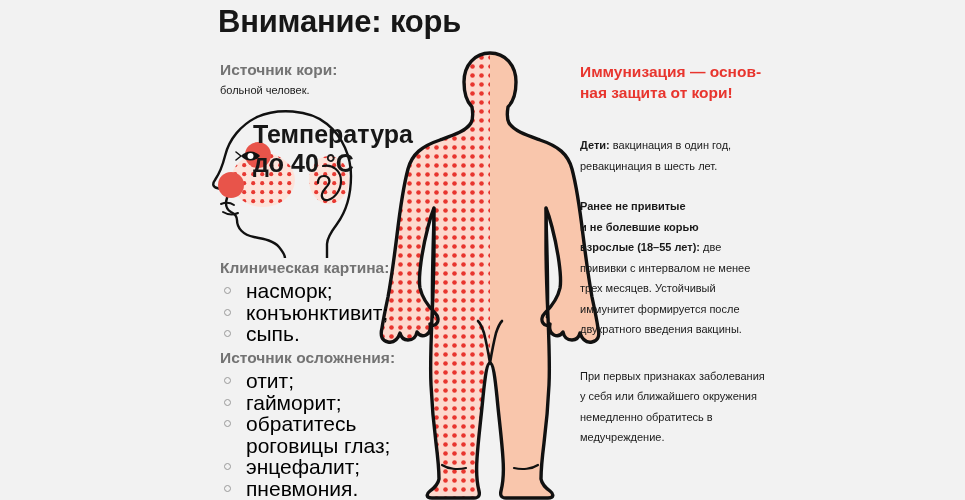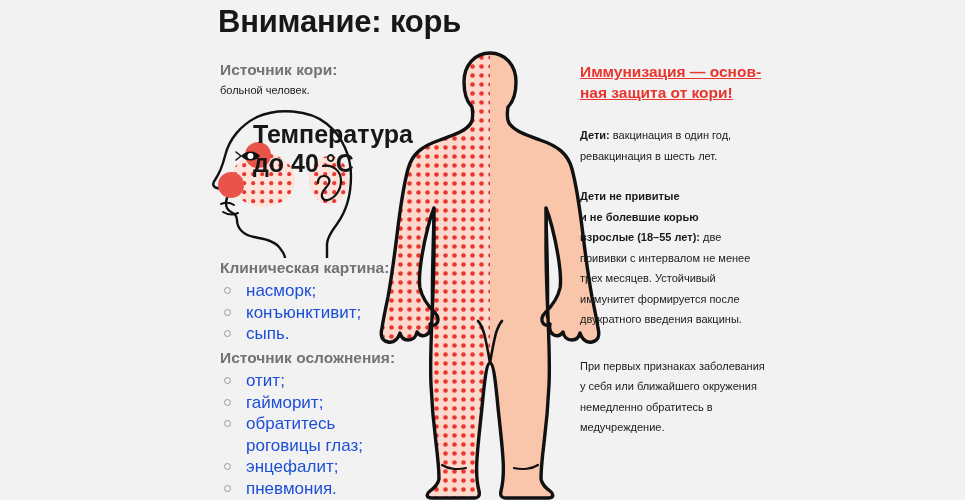--- a/index.html
+++ b/index.html
@@ -53,23 +53,23 @@
     color: #1a1a1a;
   }
   .bullet-list {
     list-style: none;
     margin: 2px 0 0 0;
     padding: 0;
   }
   .bullet-list li {
     position: relative;
     padding-left: 26px;
-    font-size: 17px;
+    font-size: 21px;
     line-height: 21.5px;
-    color: #1d4ed8;
+    color: #000000;
   }
   .bullet-list li .dotmark {
     position: absolute;
     left: 4px;
     top: 7px;
     width: 7px;
     height: 7px;
     border: 1.4px solid #9a9a9a;
     border-radius: 50%;
     box-sizing: border-box;
@@ -98,22 +98,21 @@
     position: absolute;
     left: 580px;
     top: 62px;
     width: 185px;
   }
   .red-hdr {
     color: #e8352e;
     font-weight: bold;
     font-size: 15.5px;
     line-height: 20.5px;
-    margin-bottom: 22px;
-    text-decoration: underline;
+    margin-bottom: 32px;
   }
   .para {
     font-size: 11px;
     line-height: 20.5px;
     color: #1a1a1a;
     margin-bottom: 20px;
   }
   .para b { font-weight: bold; }
   .para.tight { margin-bottom: 0; }
   .spacer-para { margin-top: 26px; }
@@ -328,18 +327,18 @@
   </div>
 
   <div class="right-col">
     <div class="red-hdr">
       <div>Иммунизация — основ-</div>
       <div>ная защита от кори!</div>
     </div>
 
     <div class="para"><b>Дети:</b><span> вакцинация в один год, ревакцинация в шесть лет.</span></div>
 
-    <div class="para"><b>Дети не привитые</b><br><b>и не болевшие корью</b><br><b>взрослые (18–55 лет):</b> <span>две прививки с интервалом не менее трех месяцев. Устойчивый иммунитет формируется после двукратного введения вакцины.</span></div>
+    <div class="para"><b>Ранее не привитые</b><br><b>и не болевшие корью</b><br><b>взрослые (18–55 лет):</b> <span>две прививки с интервалом не менее трех месяцев. Устойчивый иммунитет формируется после двукратного введения вакцины.</span></div>
 
     <div class="para tight spacer-para">При первых признаках заболевания у себя или ближайшего окружения немедленно обратитесь в медучреждение.</div>
   </div>
 
 </div>
 
 </body></html>

